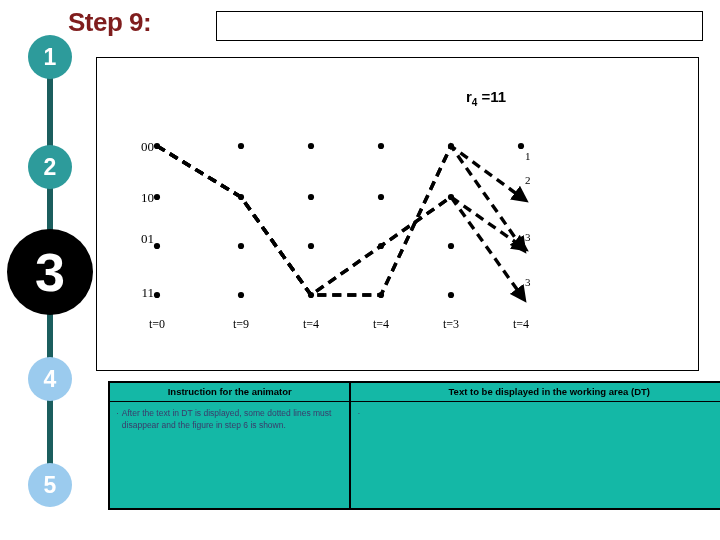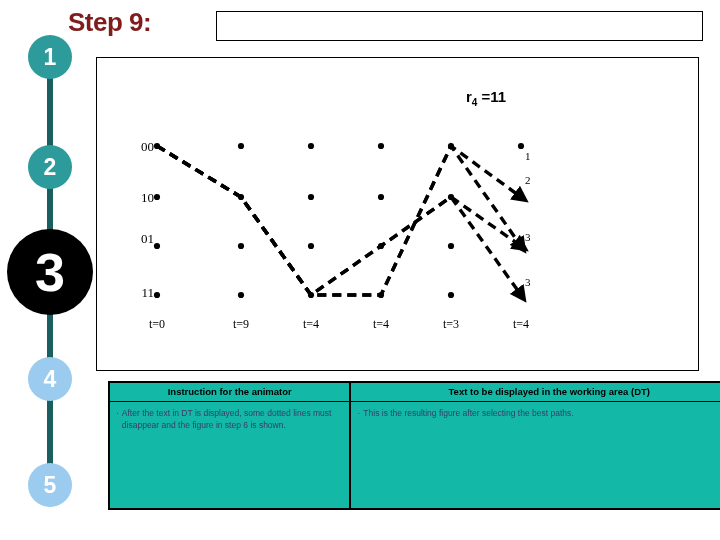--- a/index.html
+++ b/index.html
@@ -196,17 +196,16 @@
         <span class="dot">·</span>
         <span>After the text in DT is displayed, some dotted lines must disappear and the figure in step 6 is shown.</span>
       </div>
     </div>
   </div>
   <div class="notes-col right">
     <div class="notes-head">Text to be displayed in the working area (DT)</div>
     <div class="notes-body">
       <div class="bullet">
         <span class="dot">·</span>
-        <span>This is the resulting figure after selecting the best paths.</span>
       </div>
     </div>
   </div>
 </div>
 
 </body></html>

